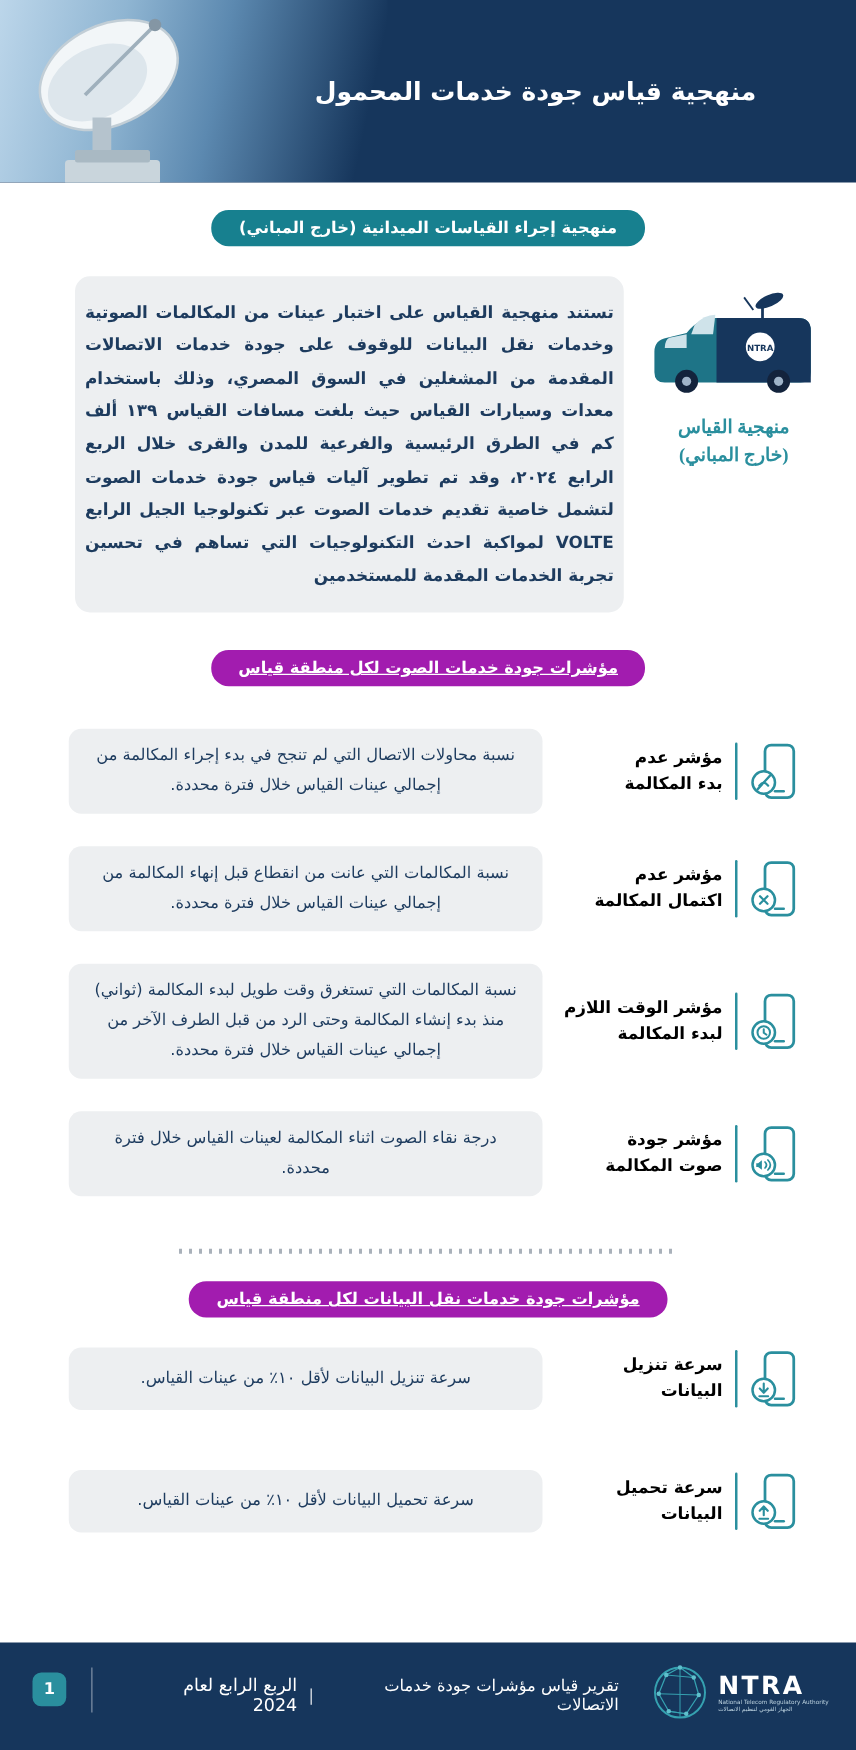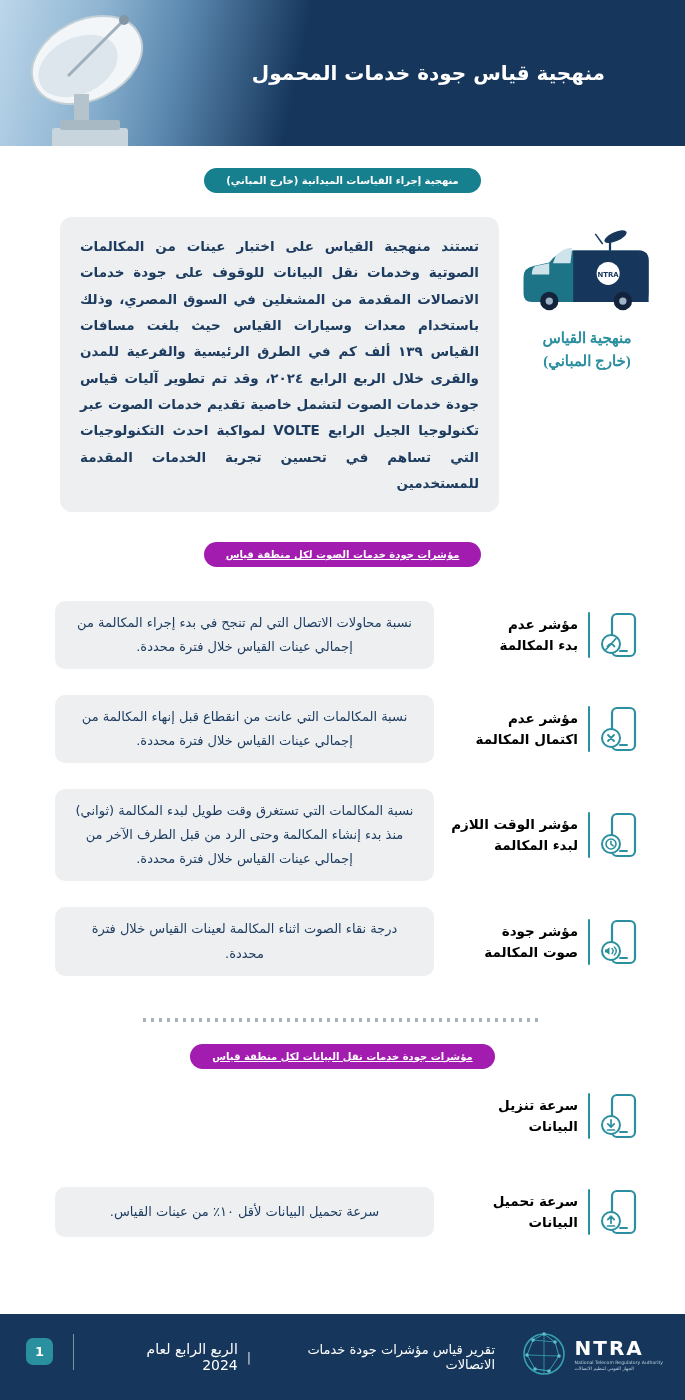--- a/index.html
+++ b/index.html
@@ -9,30 +9,30 @@
   
   .header { position:relative; height:146px; background:#16365c; overflow:hidden; }
   .header .sky { position:absolute; left:0; top:0; width:310px; height:100%;
     background:linear-gradient(102deg,#bcd6ea 0%,#8fb5d2 30%,#5c89b0 55%,rgba(22,54,92,0) 92%); }
   .header .dish-svg { position:absolute; left:2px; bottom:-4px; }
   .header-title { position:absolute; right:80px; top:50%; transform:translateY(-50%);
     color:#fff; font-size:20px; font-weight:bold; direction:rtl;text-align:center; }
 
   
   .pill { display:block; width:fit-content; margin:0 auto; color:#fff; font-weight:bold;
-    font-size:10px; padding:7px 22px; border-radius:14px; direction:rtl; text-align:center; }
+    font-size:13px; padding:7px 22px; border-radius:14px; direction:rtl; text-align:center; }
   .pill-teal { background:#17808f; margin-top:22px; }
   .pill-navy { background:#a21caf;text-decoration:underline; }
 
   
   .section1 { display:flex; direction:rtl; gap:12px; margin-top:24px; padding:0 22px 0 60px; }
   .van-col { width:152px; flex:none; display:flex; flex-direction:column; align-items:center; padding-top:10px; }
   .van-label { margin-top:8px; color:#2a8f9e; font-weight:bold; font-size:15px; text-align:center;
     white-space:pre-line; line-height:1.5;font-family:Liberation Serif, serif; }
-  .para-box { flex:1; background:#edeff1; border-radius:12px; padding:16px 20px; color:#1d3b5e;
+  .para-box { flex:1; background:#edeff1; border-radius:12px; padding:16px 8px; color:#1d3b5e;
     font-size:13.5px; font-weight:600; line-height:1.95; text-align:justify; direction:rtl; }
 
   
   .rows { margin-top:34px; padding:0 45px 0 55px; display:flex; flex-direction:column; gap:26px; direction:rtl; }
   .rows2 { margin-top:24px; gap:48px; }
   .ind-row { display:flex; align-items:center; gap:14px; }
   .ind-side { width:192px; flex:none; display:flex; align-items:center; gap:10px; }
   .ind-vline { width:2px; height:46px; background:#2a8f9e; border-radius:1px; flex:none; }
   .ind-label { flex:1; color:#000000; font-weight:bold; font-size:13.5px; line-height:1.55;
     white-space:pre-line; text-align:right; }
@@ -188,20 +188,21 @@
           <rect x="12" y="2" width="23" height="42" rx="5" fill="#fff" stroke="#2a8f9e" stroke-width="2.2"></rect>
           <line x1="20" y1="39" x2="27" y2="39" stroke="#2a8f9e" stroke-width="2" stroke-linecap="round"></line>
           <circle cx="11" cy="32" r="9" fill="#fff" stroke="#2a8f9e" stroke-width="2"></circle>
           <path d="M11 26.8 v6.6 M7.8 30.8 l3.2 3.4 3.2 -3.4" fill="none" stroke="#2a8f9e" stroke-width="1.7" stroke-linecap="round" stroke-linejoin="round"></path>
           <line x1="7.5" y1="37" x2="14.5" y2="37" stroke="#2a8f9e" stroke-width="1.7" stroke-linecap="round"></line>
         </svg>
         <div class="ind-vline"></div>
         <div class="ind-label">سرعة تنزيل
 البيانات</div>
       </div>
+      <div class="ind-box">سرعة تنزيل البيانات لأقل ١٠٪ من عينات القياس.</div>
     </div>
 
     <div class="ind-row">
       <div class="ind-side">
         <svg width="40" height="46" viewBox="0 0 40 46">
           <rect x="12" y="2" width="23" height="42" rx="5" fill="#fff" stroke="#2a8f9e" stroke-width="2.2"></rect>
           <line x1="20" y1="39" x2="27" y2="39" stroke="#2a8f9e" stroke-width="2" stroke-linecap="round"></line>
           <circle cx="11" cy="32" r="9" fill="#fff" stroke="#2a8f9e" stroke-width="2"></circle>
           <path d="M11 34.2 v-6.6 M7.8 30.6 l3.2 -3.4 3.2 3.4" fill="none" stroke="#2a8f9e" stroke-width="1.7" stroke-linecap="round" stroke-linejoin="round"></path>
           <line x1="7.5" y1="37" x2="14.5" y2="37" stroke="#2a8f9e" stroke-width="1.7" stroke-linecap="round"></line>

